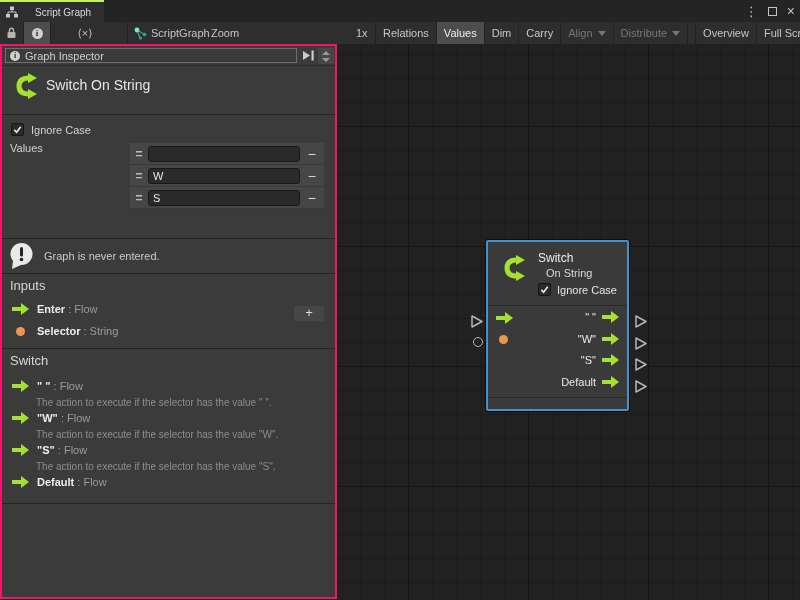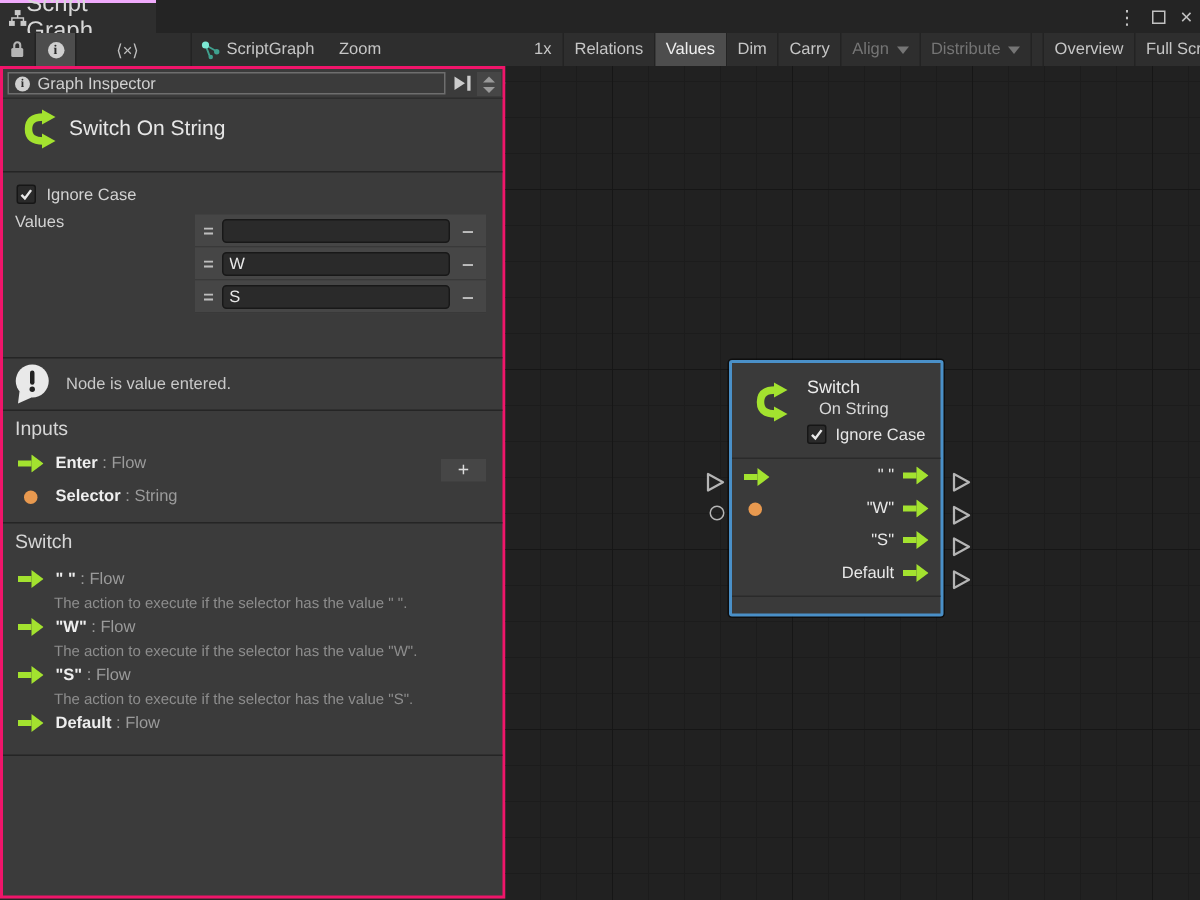--- a/index.html
+++ b/index.html
@@ -2,22 +2,22 @@
 <html><head>
 <meta charset="utf-8">
 <style>
   * { margin:0; padding:0; box-sizing:border-box; }
   html,body { width:800px; height:600px; overflow:hidden; background:#242424;
     font-family:"Liberation Sans", sans-serif; color:#d4d4d4; }
 
   
   .tabbar { position:absolute; left:0; top:0; width:800px; height:22px; background:#242424; }
   .tab { position:absolute; left:0; top:0; width:104px; height:22px; background:#2e2e2e;
-    border-top:2px solid #f0abfc; display:flex; align-items:center; gap:0; padding-left:6px;
-    font-size:16px; color:#d8d8d8; }
+    border-top:2px solid #bef264; display:flex; align-items:center; gap:17px; padding-left:6px;
+    font-size:10px; color:#d8d8d8; }
   .win-controls { position:absolute; right:5px; top:0; height:22px; display:flex; align-items:center; gap:10px;
     color:#c2c2c2; font-size:12px; }
   .win-box { display:inline-block; width:9px; height:9px; border:1.5px solid #c2c2c2; }
 
   
   .toolbar { position:absolute; left:0; top:22px; width:800px; height:22px; background:#2e2e2e;
     font-size:11px; color:#c6c6c6; }
   .tbtn { position:absolute; top:0; height:22px; display:flex; align-items:center; justify-content:center; }
   .tbtn.active { background:#4d4d4d; color:#eee; }
   .tb-sep { position:absolute; top:0; width:1px; height:22px; background:#232323; }
@@ -134,21 +134,21 @@
   <div class="tb-sep" style="left:127px;"></div>
 
   <svg class="icon-svg" style="position:absolute;left:134px;top:5px;" width="13" height="13" viewBox="0 0 13 13">
     <path d="M3 3 L10 7 M3 3 L6 11" stroke="#3fa08e" stroke-width="1.3"></path>
     <circle cx="3" cy="3" r="2.4" fill="#7ce8d4"></circle>
     <circle cx="10.5" cy="7.5" r="1.8" fill="#3fa08e"></circle>
     <circle cx="6.5" cy="11" r="1.5" fill="#3fa08e"></circle>
   </svg>
   <span class="tbtn" style="left:151px;color:#c6c6c6;">ScriptGraph</span>
 
-  <span class="tbtn" style="left:226px;color:#c6c6c6;">Zoom</span>
+  <span class="tbtn" style="left:211px;color:#c6c6c6;">Zoom</span>
   <div class="zoom-track"></div>
   <div class="zoom-handle"></div>
   <span class="tbtn" style="left:356px;color:#c6c6c6;">1x</span>
   <div class="tb-sep" style="left:375px;"></div>
 
   <div class="tb-group-right">
     <div class="rbtn">
         <span>Relations</span>
       </div>
     <div class="rbtn active">
@@ -233,21 +233,21 @@
 
   <div class="insp-divider" style="top:192px;"></div>
 
   <div class="warn-row">
     <svg class="icon-svg" width="27" height="28" viewBox="0 0 27 28">
       <circle cx="13.5" cy="12" r="11" fill="#e9e9e9"></circle>
       <polygon points="5,19 13,23 4,27" fill="#e9e9e9"></polygon>
       <rect x="12" y="5" width="3" height="9.5" rx="1.5" fill="#222"></rect>
       <circle cx="13.5" cy="17.5" r="1.8" fill="#222"></circle>
     </svg>
-    <span>Node is value entered.</span>
+    <span>Graph is never entered.</span>
   </div>
   <div class="insp-divider" style="top:227px;"></div>
 
   <div class="sec-title" style="top:232px;">Inputs</div>
   <div class="port-row" style="top:257px;">
     <svg class="flow-arrow" width="17" height="12" viewBox="0 0 17 12">
       <rect x="0" y="4" width="9" height="4" fill="#a3e22f"></rect>
         <polygon points="9,0 9,12 17,6" fill="#a3e22f"></polygon>
     </svg>
     <span><span class="port-name">Enter</span> <span class="port-type">: Flow</span></span>

